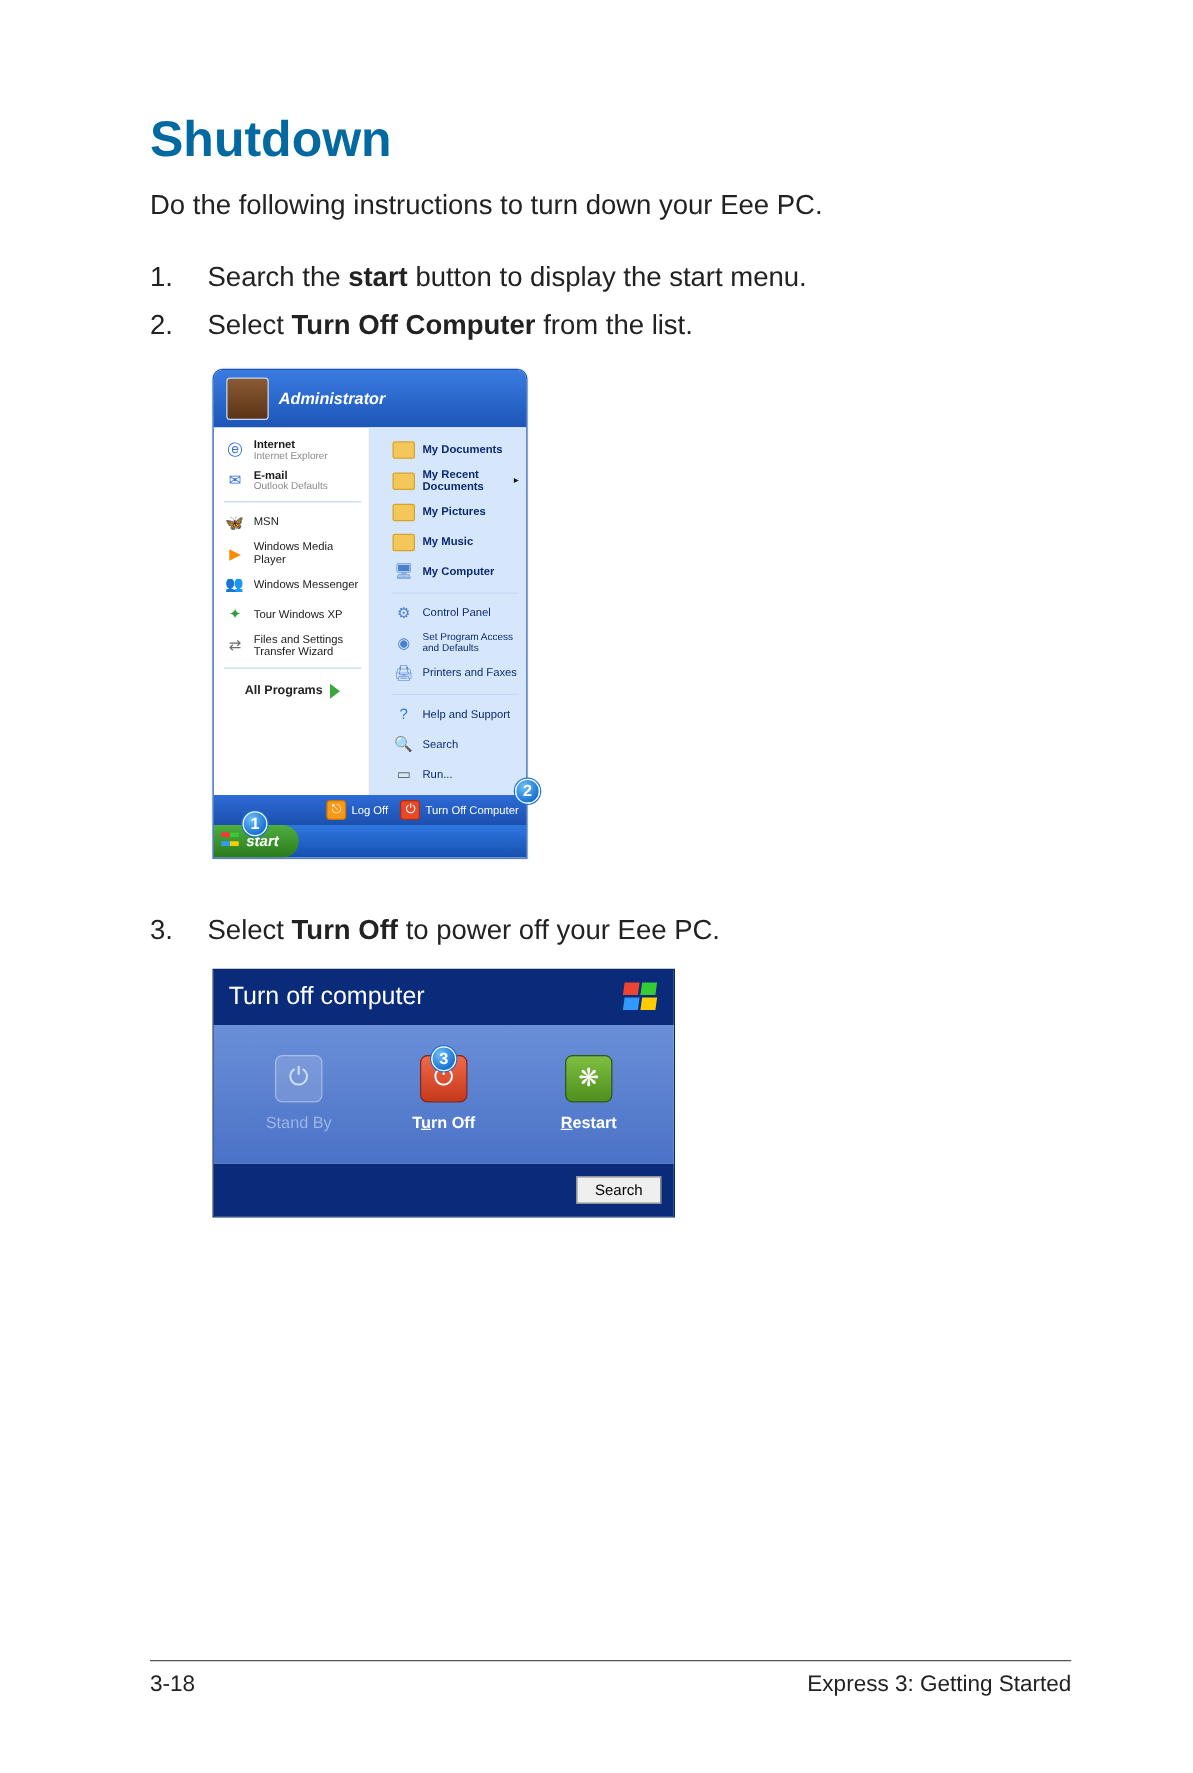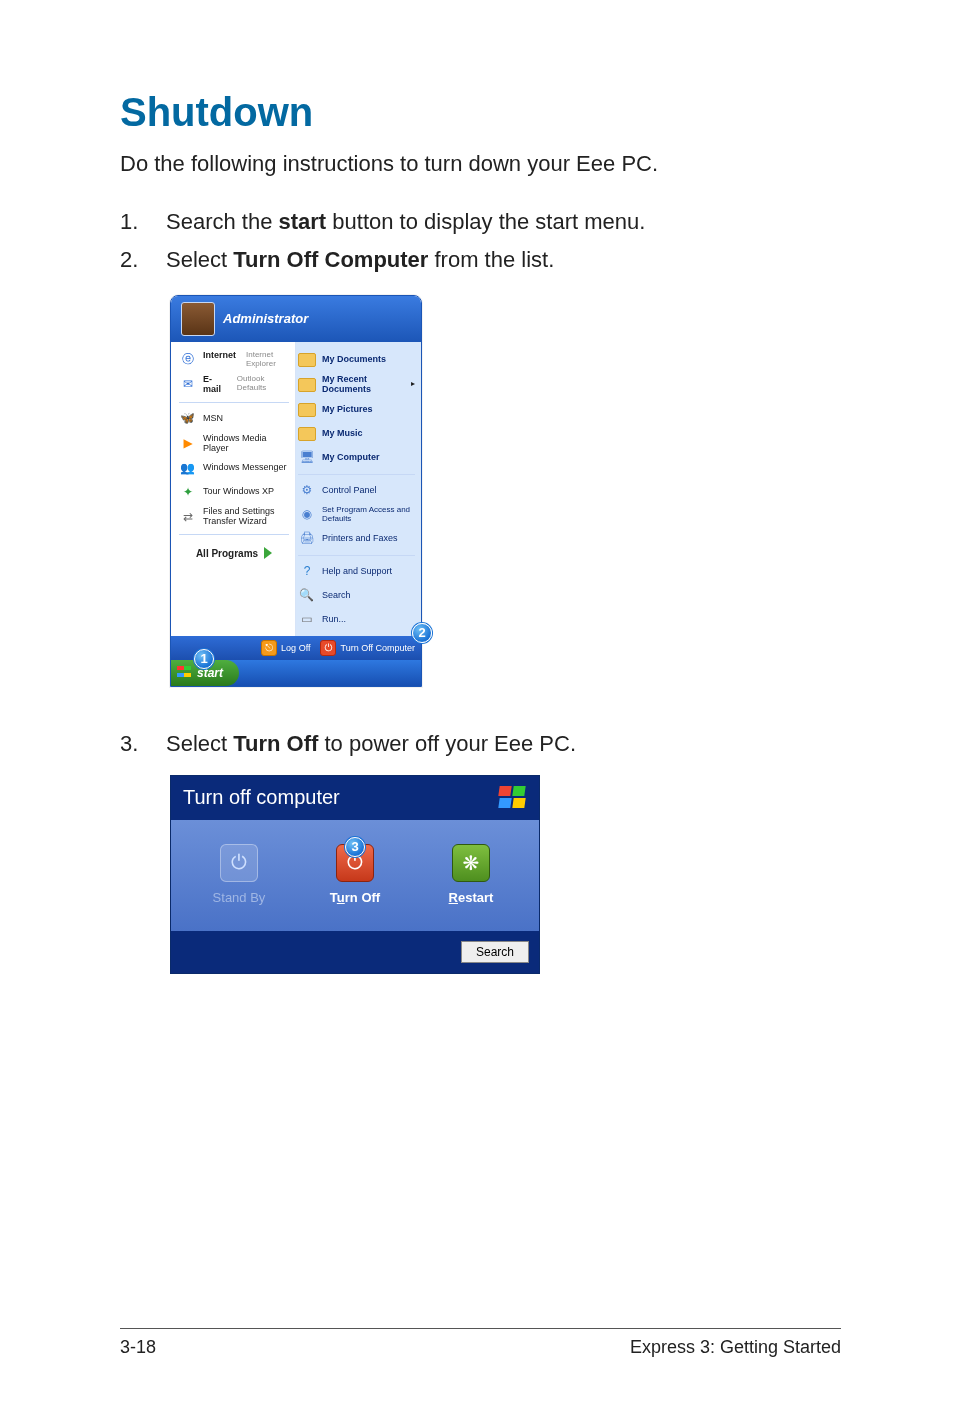--- a/index.html
+++ b/index.html
@@ -38,23 +38,23 @@
     font-style: italic;
   }
   .sm-avatar {
     width: 34px; height: 34px; margin-right: 8px;
     border: 1px solid #c6d8f5; background:#7a4a2a;
     background-image: linear-gradient(#8a5a34,#5a3416);
     border-radius:3px;
   }
   .sm-body { display:flex; background:#fff; }
   .sm-left { width: 50%; padding: 6px 4px 4px 6px; border-right:1px solid #d7e4f8;}
-  .sm-right { width: 50%; background:#d7e7fb; padding: 6px 4px 4px 0;}
+  .sm-right { width: 50%; background:#d7e7fb; padding: 6px 4px 4px 16px;}
   .sm-item { display:flex; align-items:center; gap:6px; padding:3px 2px; font-size:9px; color:#1a1a1a; line-height:1.1;}
-  .sm-item .lbls { display:flex; flex-direction:row;gap:10px; }
+  .sm-item .lbls { display:flex; flex-direction:column; }
   .sm-item .sub { color:#8a8a8a; font-size:8px;}
   .sm-item.bold .main { font-weight:700; }
   .ico { width:18px; height:18px; flex:none; display:flex; align-items:center; justify-content:center; font-size:12px;}
   .ico.folder::before{content:""; width:16px;height:12px;background:#f4c75a;border:1px solid #d7a32a;border-radius:2px;display:block;}
   .ico.ie{color:#2f6fd6;}
   .ico.mail{color:#2f6fd6;}
   .ico.msn{color:#2f6fd6;}
   .ico.play{color:#ff8a00;}
   .ico.people{color:#f0a020;}
   .ico.globe{color:#2f9f3f;}
@@ -132,21 +132,21 @@
   .toff-cancel{
     background:#efefef; border:1px solid #888; font-size:12px; padding:3px 14px;
     font-family: Tahoma, Arial, sans-serif;
   }
 
   .startmenu-outer{ position:relative; width:310px;}
 
   .step3-block{ margin-top: 40px; }
 
   .page-foot{
-    position:absolute; left:120px; right:113px; bottom:60px;
+    position:absolute; left:120px; right:97px; bottom:60px;
     border-top:1px solid #555; padding-top:8px;
     display:flex; justify-content:space-between; font-size:18px; color:#222;
   }
 
   .under{ text-decoration: underline; }
 </style>
 </head>
 <body>
 
 <h1>Shutdown</h1>

